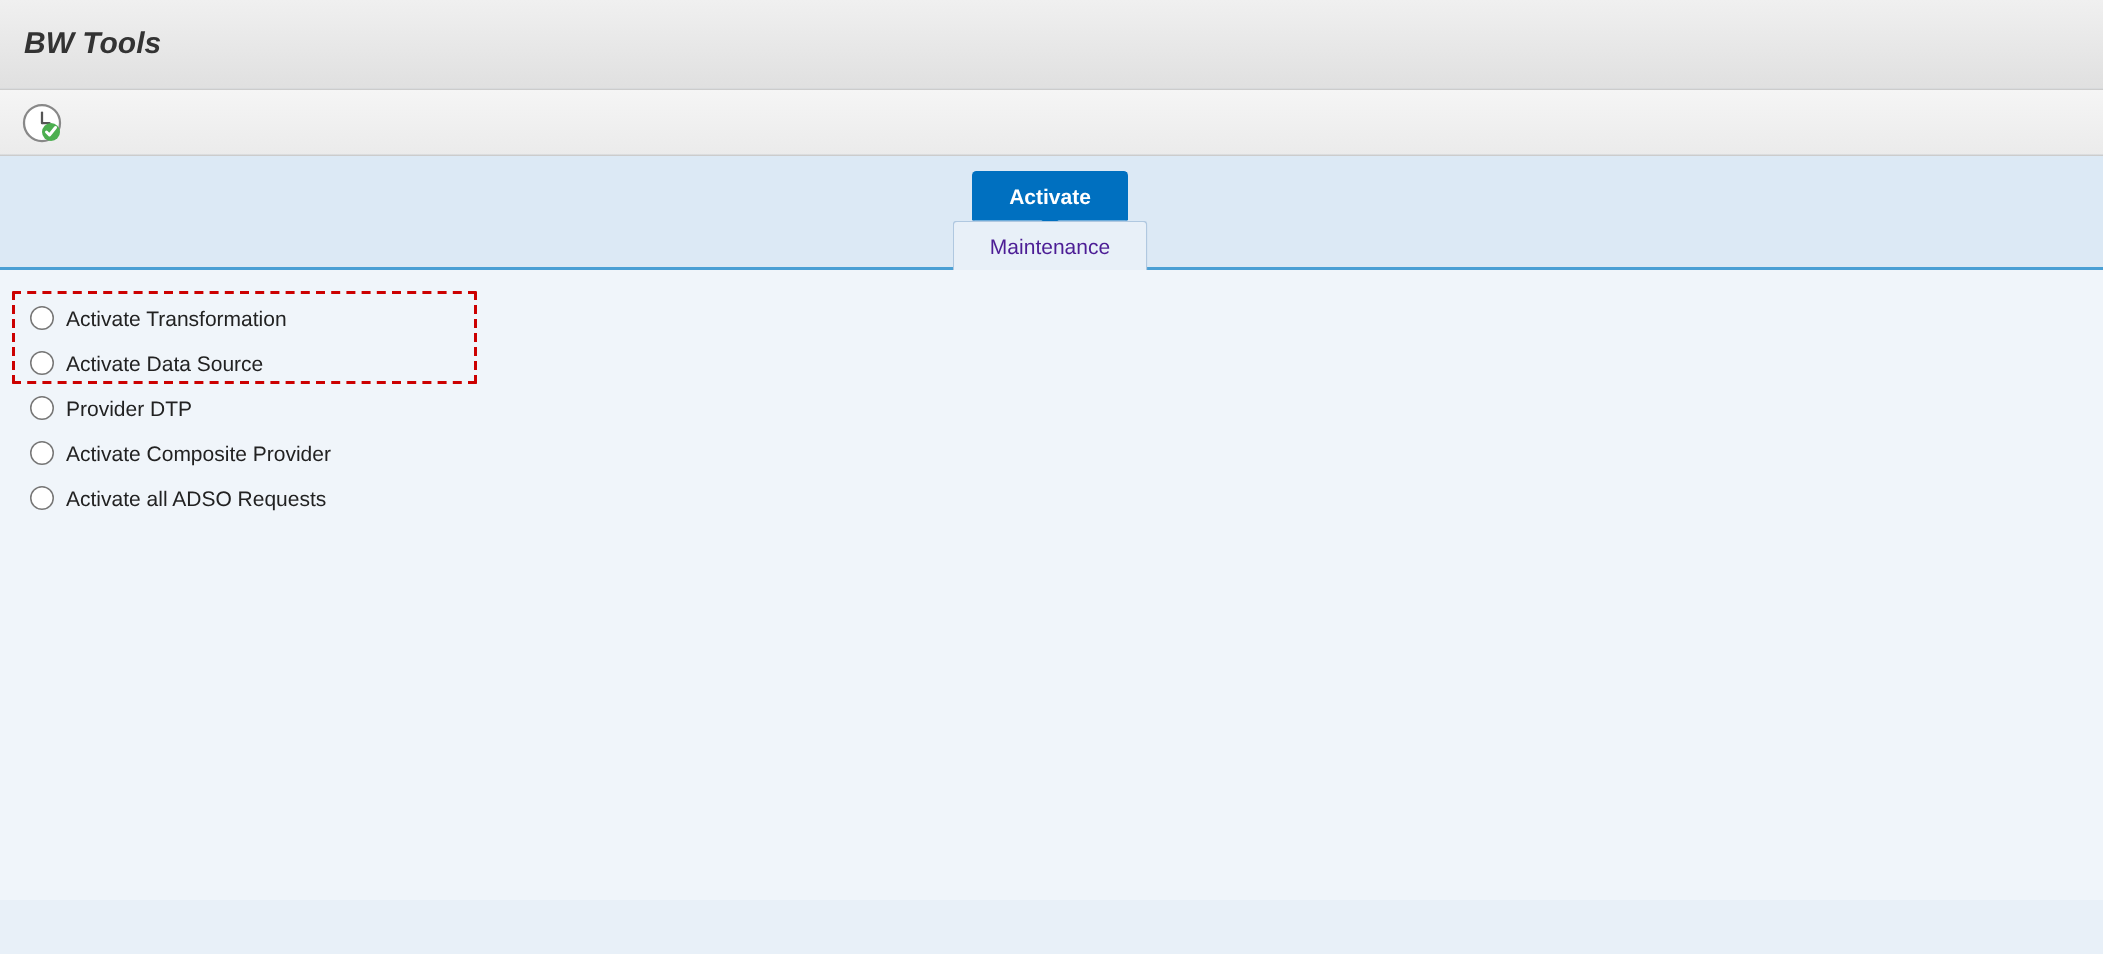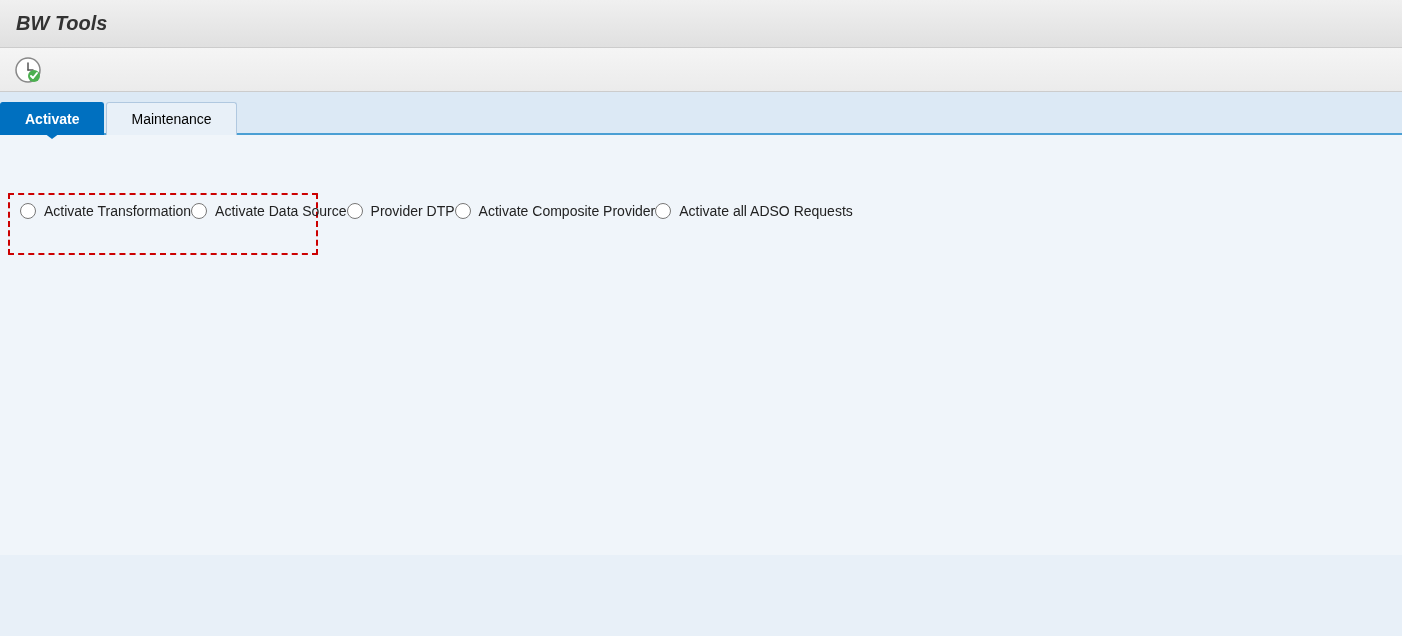--- a/index.html
+++ b/index.html
@@ -14,21 +14,21 @@
       font-size: 14px;
       color: #333;
       width: 1402px;
       min-height: 636px;
     }
 
     .top-bar {
       background: linear-gradient(to bottom, #f0f0f0, #e0e0e0);
       border-bottom: 1px solid #ccc;
       padding: 8px 16px;
-      height: 48px;
+      height: 60px;
       display: flex;
       align-items: center;
     }
 
     .app-title {
       font-weight: bold;
       font-size: 20px;
       color: #333;
       font-style: italic;
     }
@@ -56,29 +56,30 @@
       height: 28px;
     }
 
     .tabs-container {
       background: #dce9f5;
       border-bottom: 2px solid #4a9fd4;
       display: flex;
       align-items: center;
       padding-top: 8px;
       padding-left: 0;
+      flex-direction: column;
     }
 
     .tab {
       padding: 8px 24px;
       cursor: pointer;
       border: 1px solid #b0c8e0;
       border-bottom: none;
       background: #e8f0f8;
-      color: #000000;
+      color: #4c1d95;
       font-size: 14px;
       margin-right: 2px;
       position: relative;
       top: 2px;
       border-radius: 3px 3px 0 0;
     }
 
     .tab.active {
       background: #0070c0;
       color: #fff;
@@ -100,22 +101,22 @@
     }
 
     .content-area {
       background: #f0f5fa;
       padding: 24px 20px;
       min-height: 420px;
     }
 
     .radio-group {
       display: flex;
-      flex-direction: row;
-      margin-top: 44px;
+      flex-direction: column;
+      gap: 14px;
     }
 
     .radio-item {
       display: flex;
       align-items: center;
       gap: 8px;
       font-size: 14px;
       color: #222;
       position: relative;
     }

